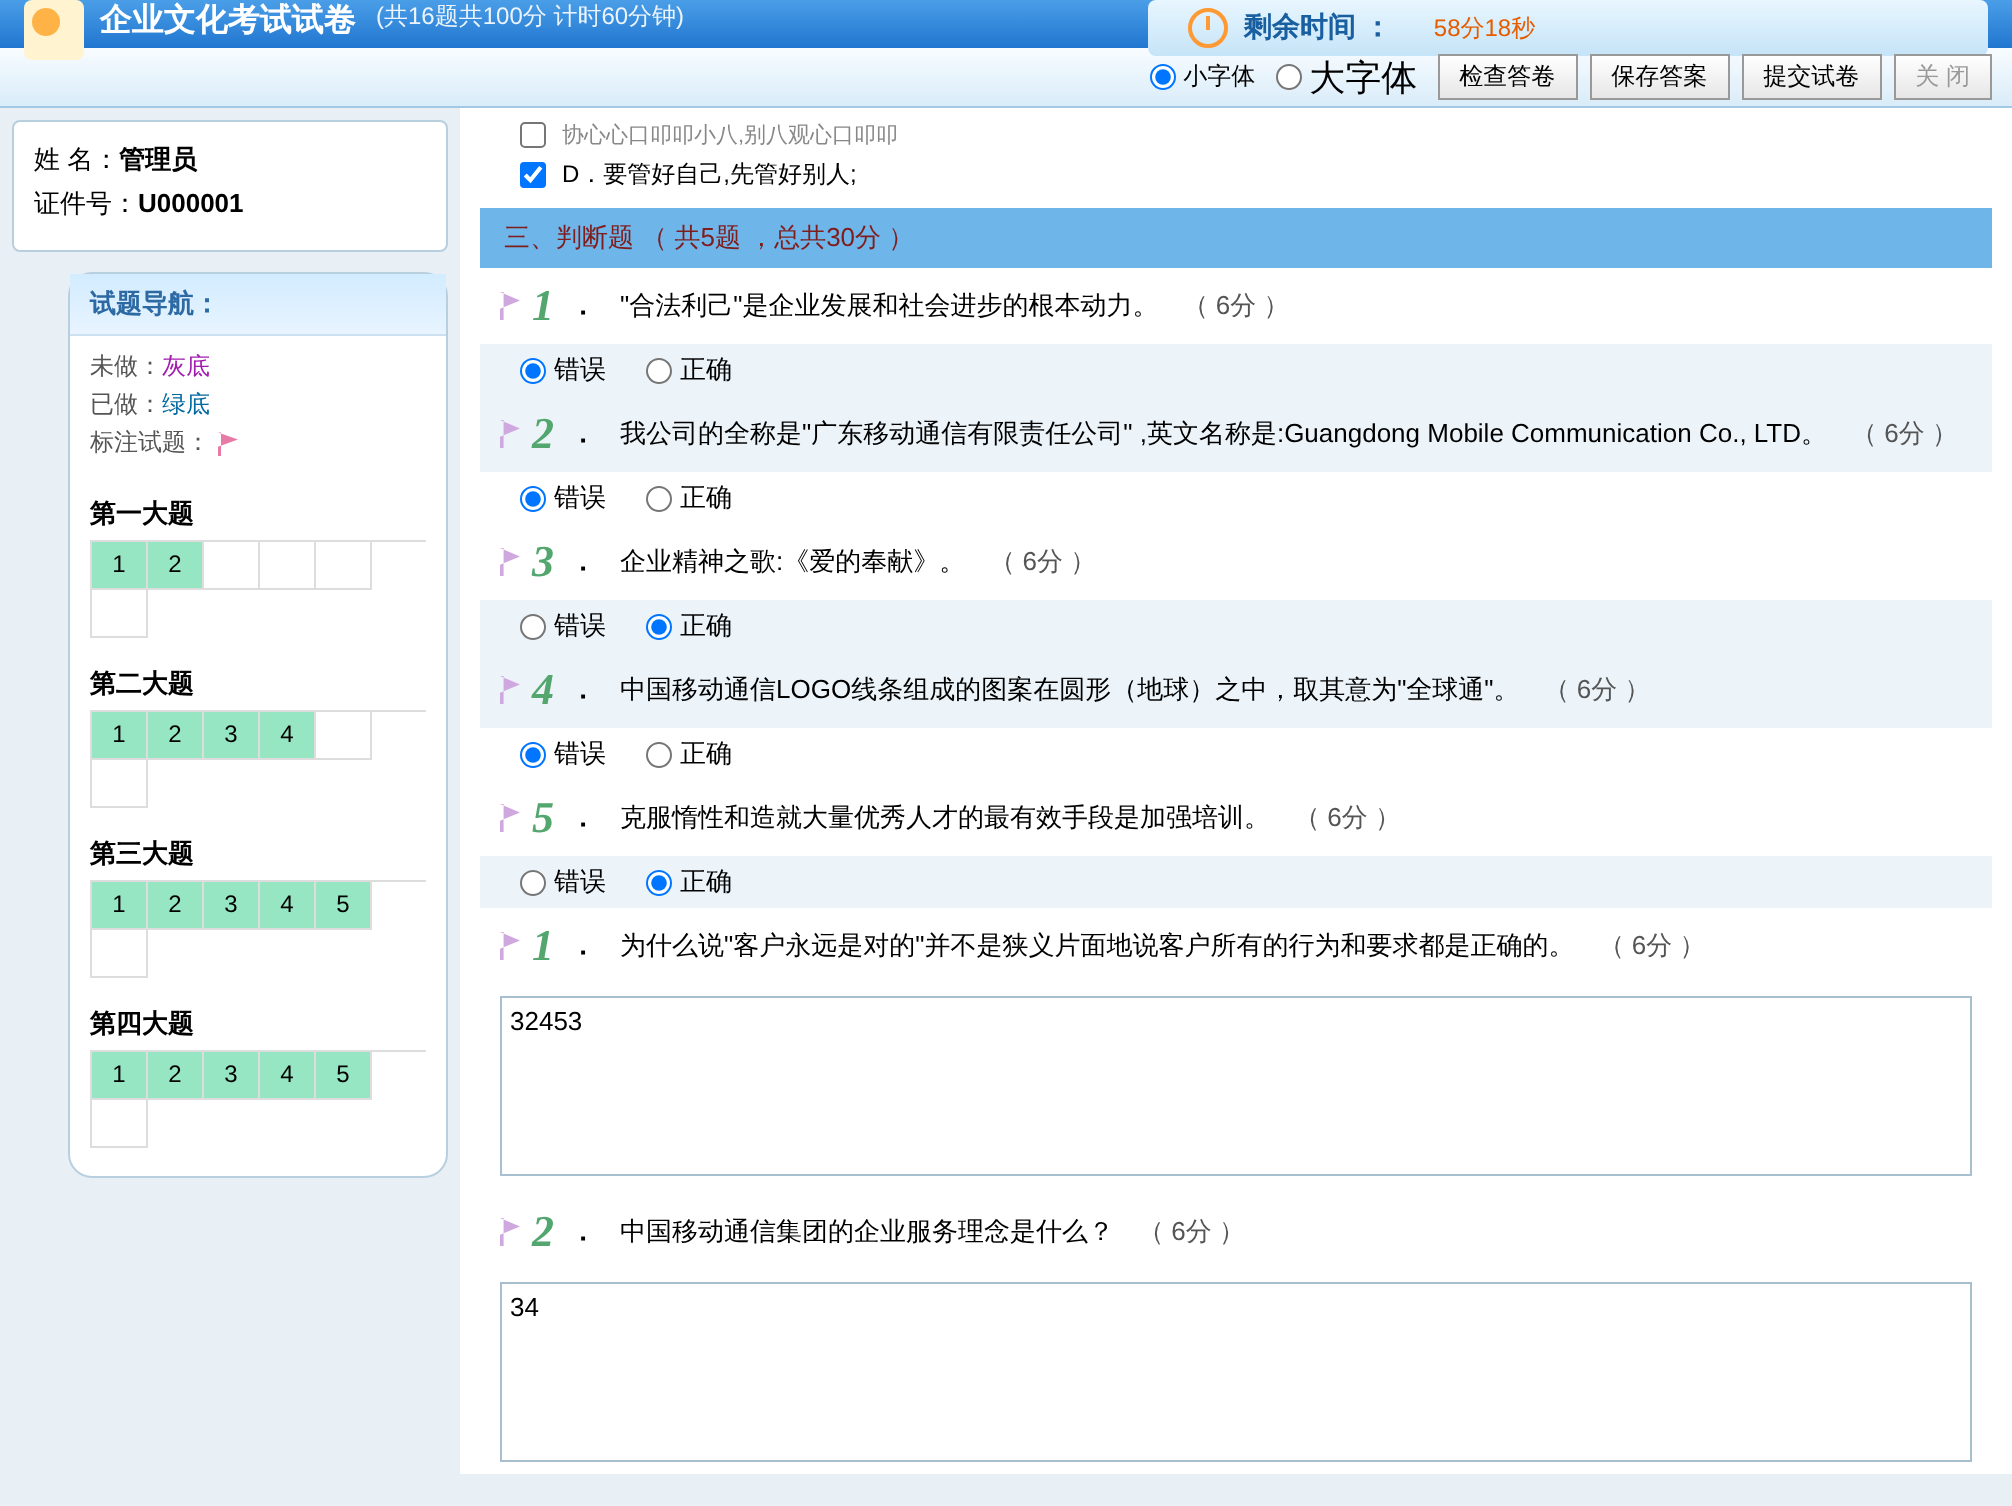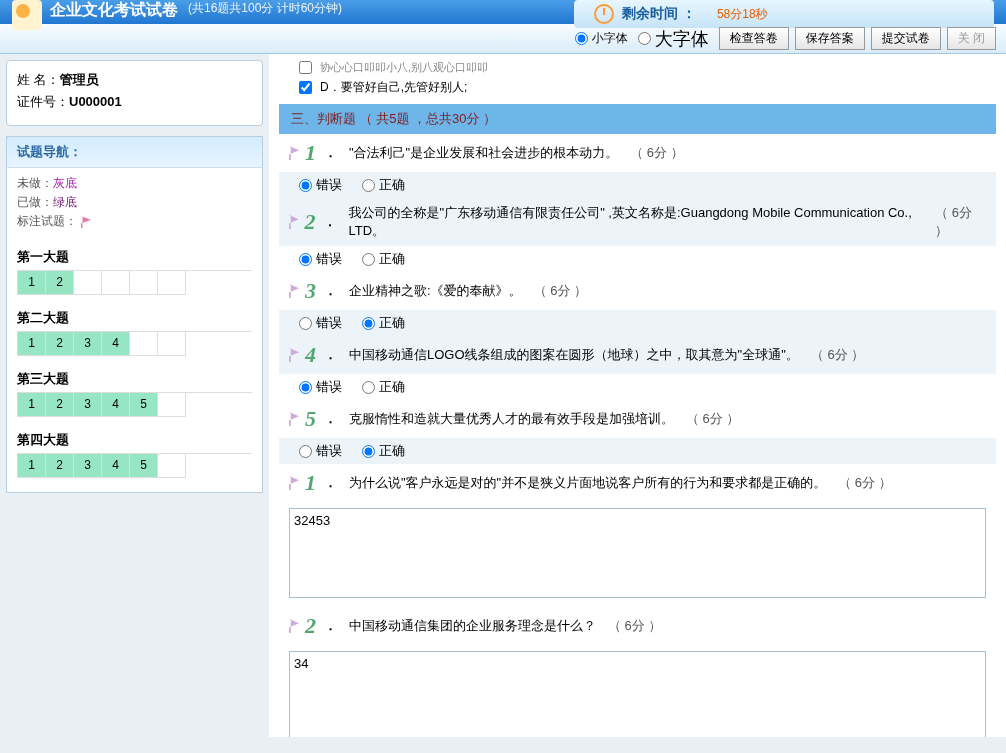--- a/index.html
+++ b/index.html
@@ -18,29 +18,29 @@
     
     .toolbar { background: linear-gradient(to bottom, #f8fcff, #d9ecf9); height: 30px; border-bottom: 1px solid #a3c9e5; display: flex; align-items: center; justify-content: flex-end; padding: 0 10px; gap: 6px; }
     .font-radio { display: flex; align-items: center; gap: 4px; margin-right: 4px; }
     .font-small { font-size: 12px; }
     .font-large { font-size: 18px; }
     .toolbar button { background: linear-gradient(to bottom, #fff, #e6e6e6); border: 1px solid #999; padding: 2px 10px; font-size: 12px; cursor: pointer; }
     .close-btn { color: #999; }
     
     .container { display: flex; height: calc(100vh - 70px); }
     
-    .sidebar { width: 269px; padding: 6px; overflow-y: auto; }
+    .sidebar { width: 230px; padding: 6px; overflow-y: auto; }
     .user-panel { background: #fff; border: 1px solid #b8cfe0; border-radius: 4px; padding: 10px; margin-bottom: 10px; font-size: 13px; }
     .user-panel div { margin-bottom: 4px; }
     
-    .nav-panel { background: #fff; border: 1px solid #b8cfe0; border-radius: 0; padding-bottom: 10px; }
+    .nav-panel { background: #fff; border: 1px solid #b8cfe0; border-radius: 12px; padding-bottom: 10px; margin-left: 28px; }
     .nav-header { background: linear-gradient(to bottom, #d2ecff, #e8f4ff); padding: 6px 10px; color: #2d6aa3; font-weight: bold; font-size: 13px; border-bottom: 1px solid #cce0f0; }
     .legend { padding: 6px 10px; font-size: 12px; color: #555; line-height: 1.6; }
     .legend .gray-bg { color: #a21caf; }
-    .legend .green-bg { color: #701a75; }
+    .legend .green-bg { color: #0369a1; }
     .flag-icon { display: inline-block; width: 10px; height: 12px; background: #e87aa8; clip-path: polygon(0 0, 100% 30%, 0 60%, 0 100%, 15% 100%, 15% 0); margin-left: 4px; vertical-align: middle; }
     
     .section-group { padding: 4px 10px; }
     .section-title { font-weight: bold; font-size: 13px; margin: 6px 0 4px; }
     .num-row { display: flex; flex-wrap: wrap; border-left: 1px solid #ddd; border-top: 1px solid #ddd; }
     .num-cell { width: 28px; height: 24px; display: flex; align-items: center; justify-content: center; border-right: 1px solid #ddd; border-bottom: 1px solid #ddd; cursor: pointer; font-size: 12px; background: #fff; }
     .num-cell.done { background: #97e6c3; }
     
     .main { flex: 1; background: #fff; overflow-y: scroll; position: relative; }
     .main-inner { padding: 4px 10px 20px; }

